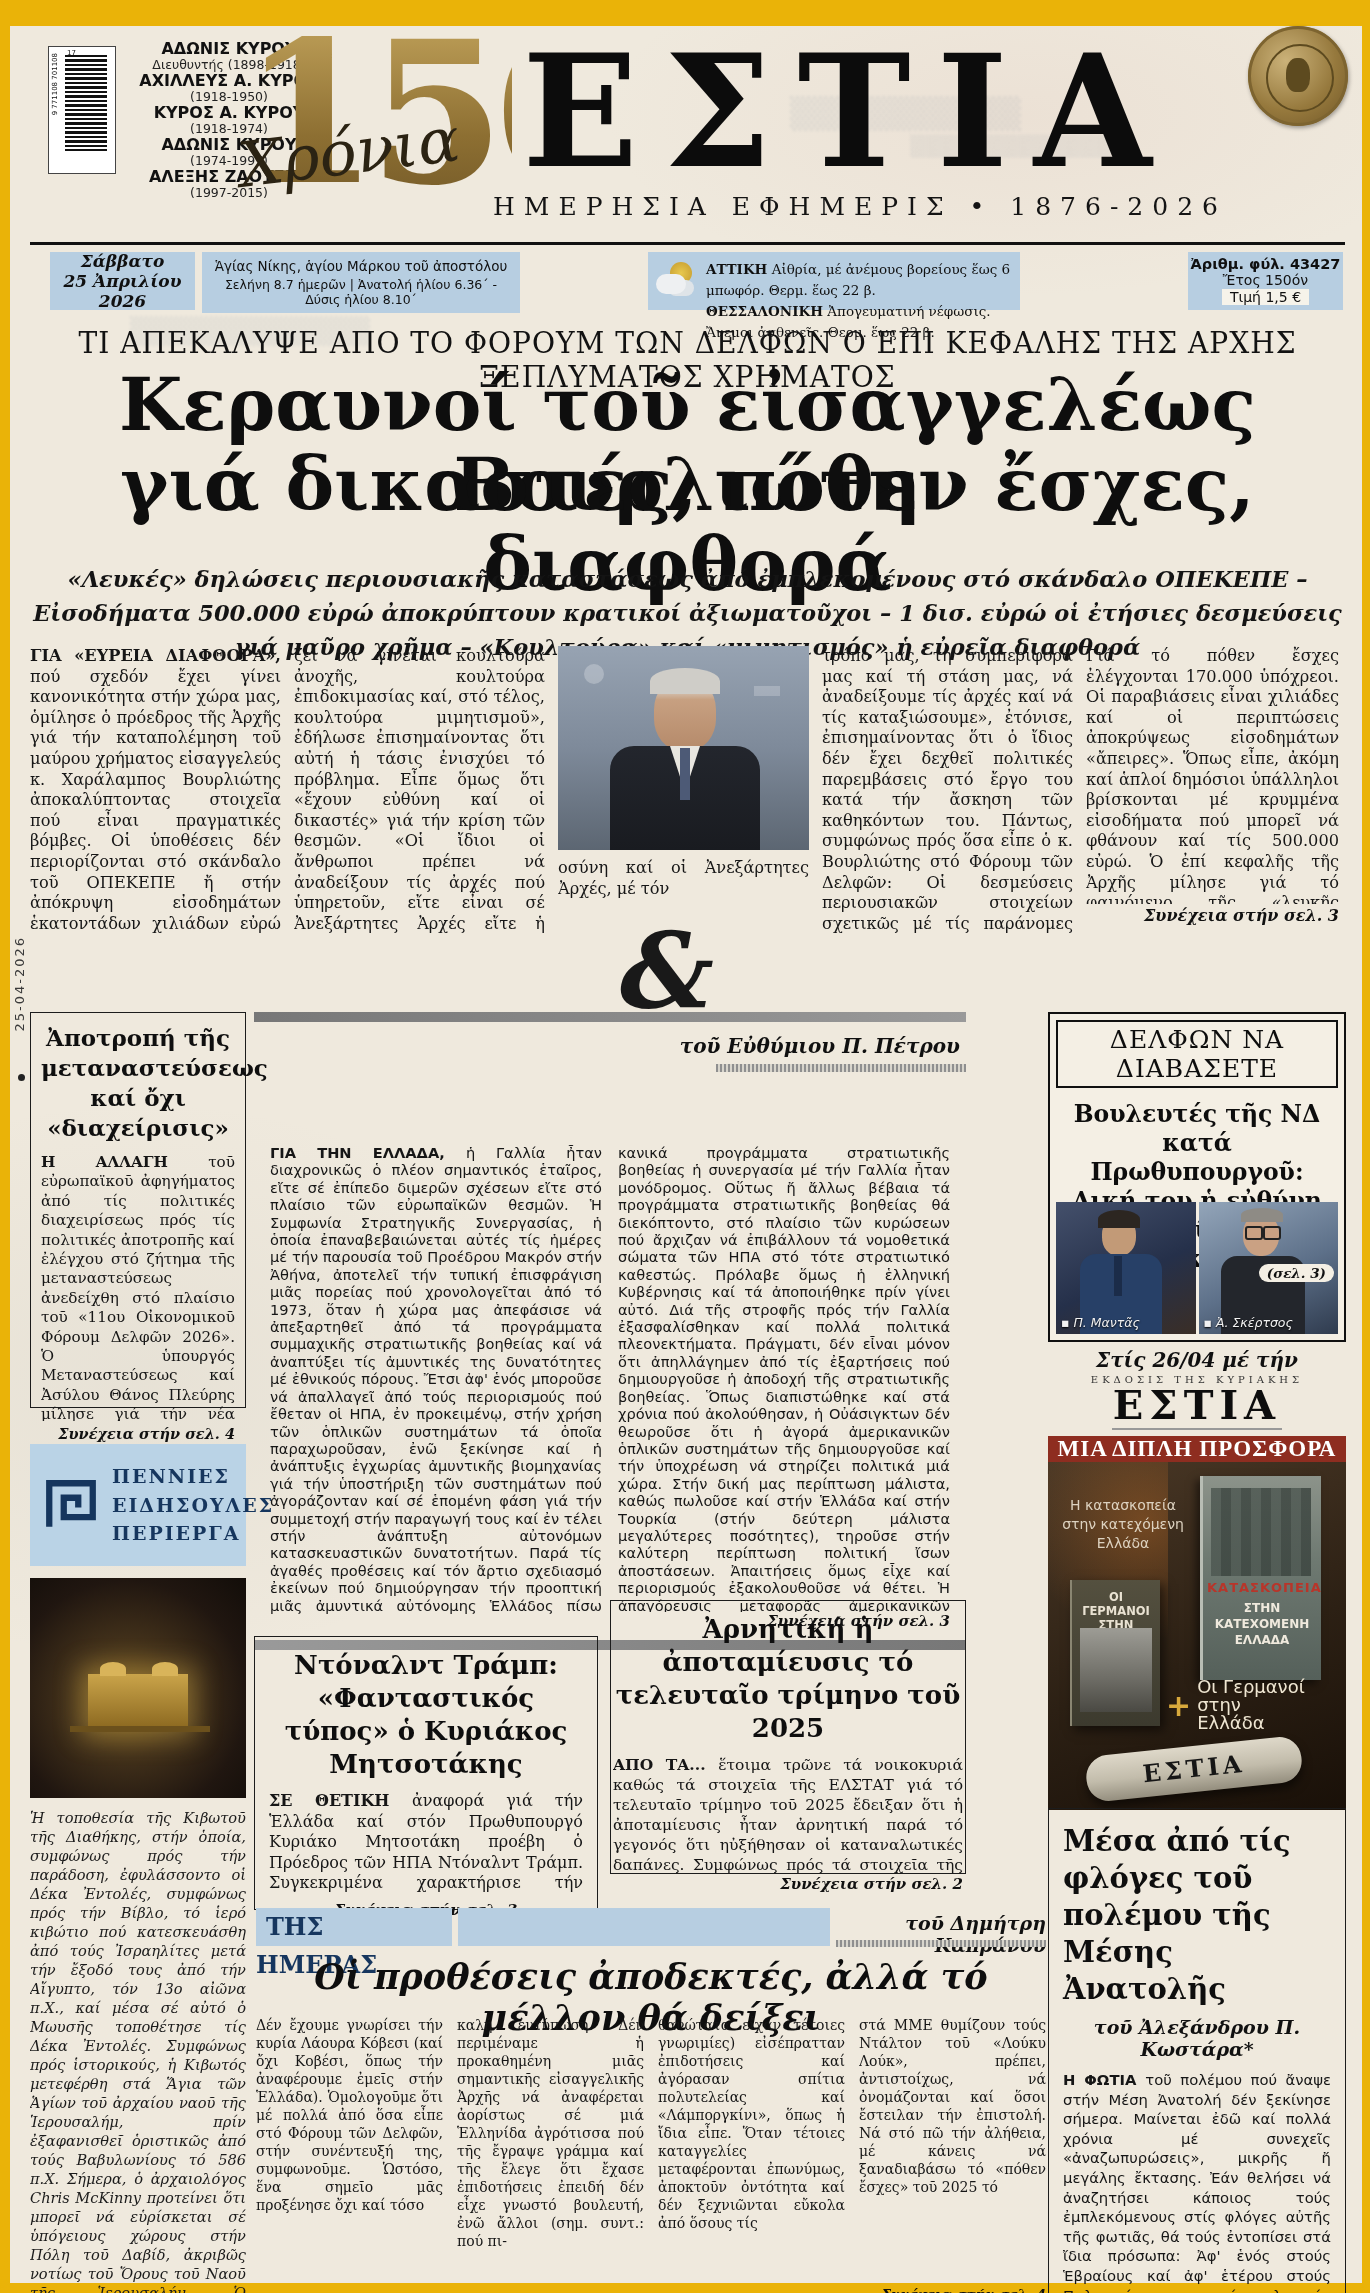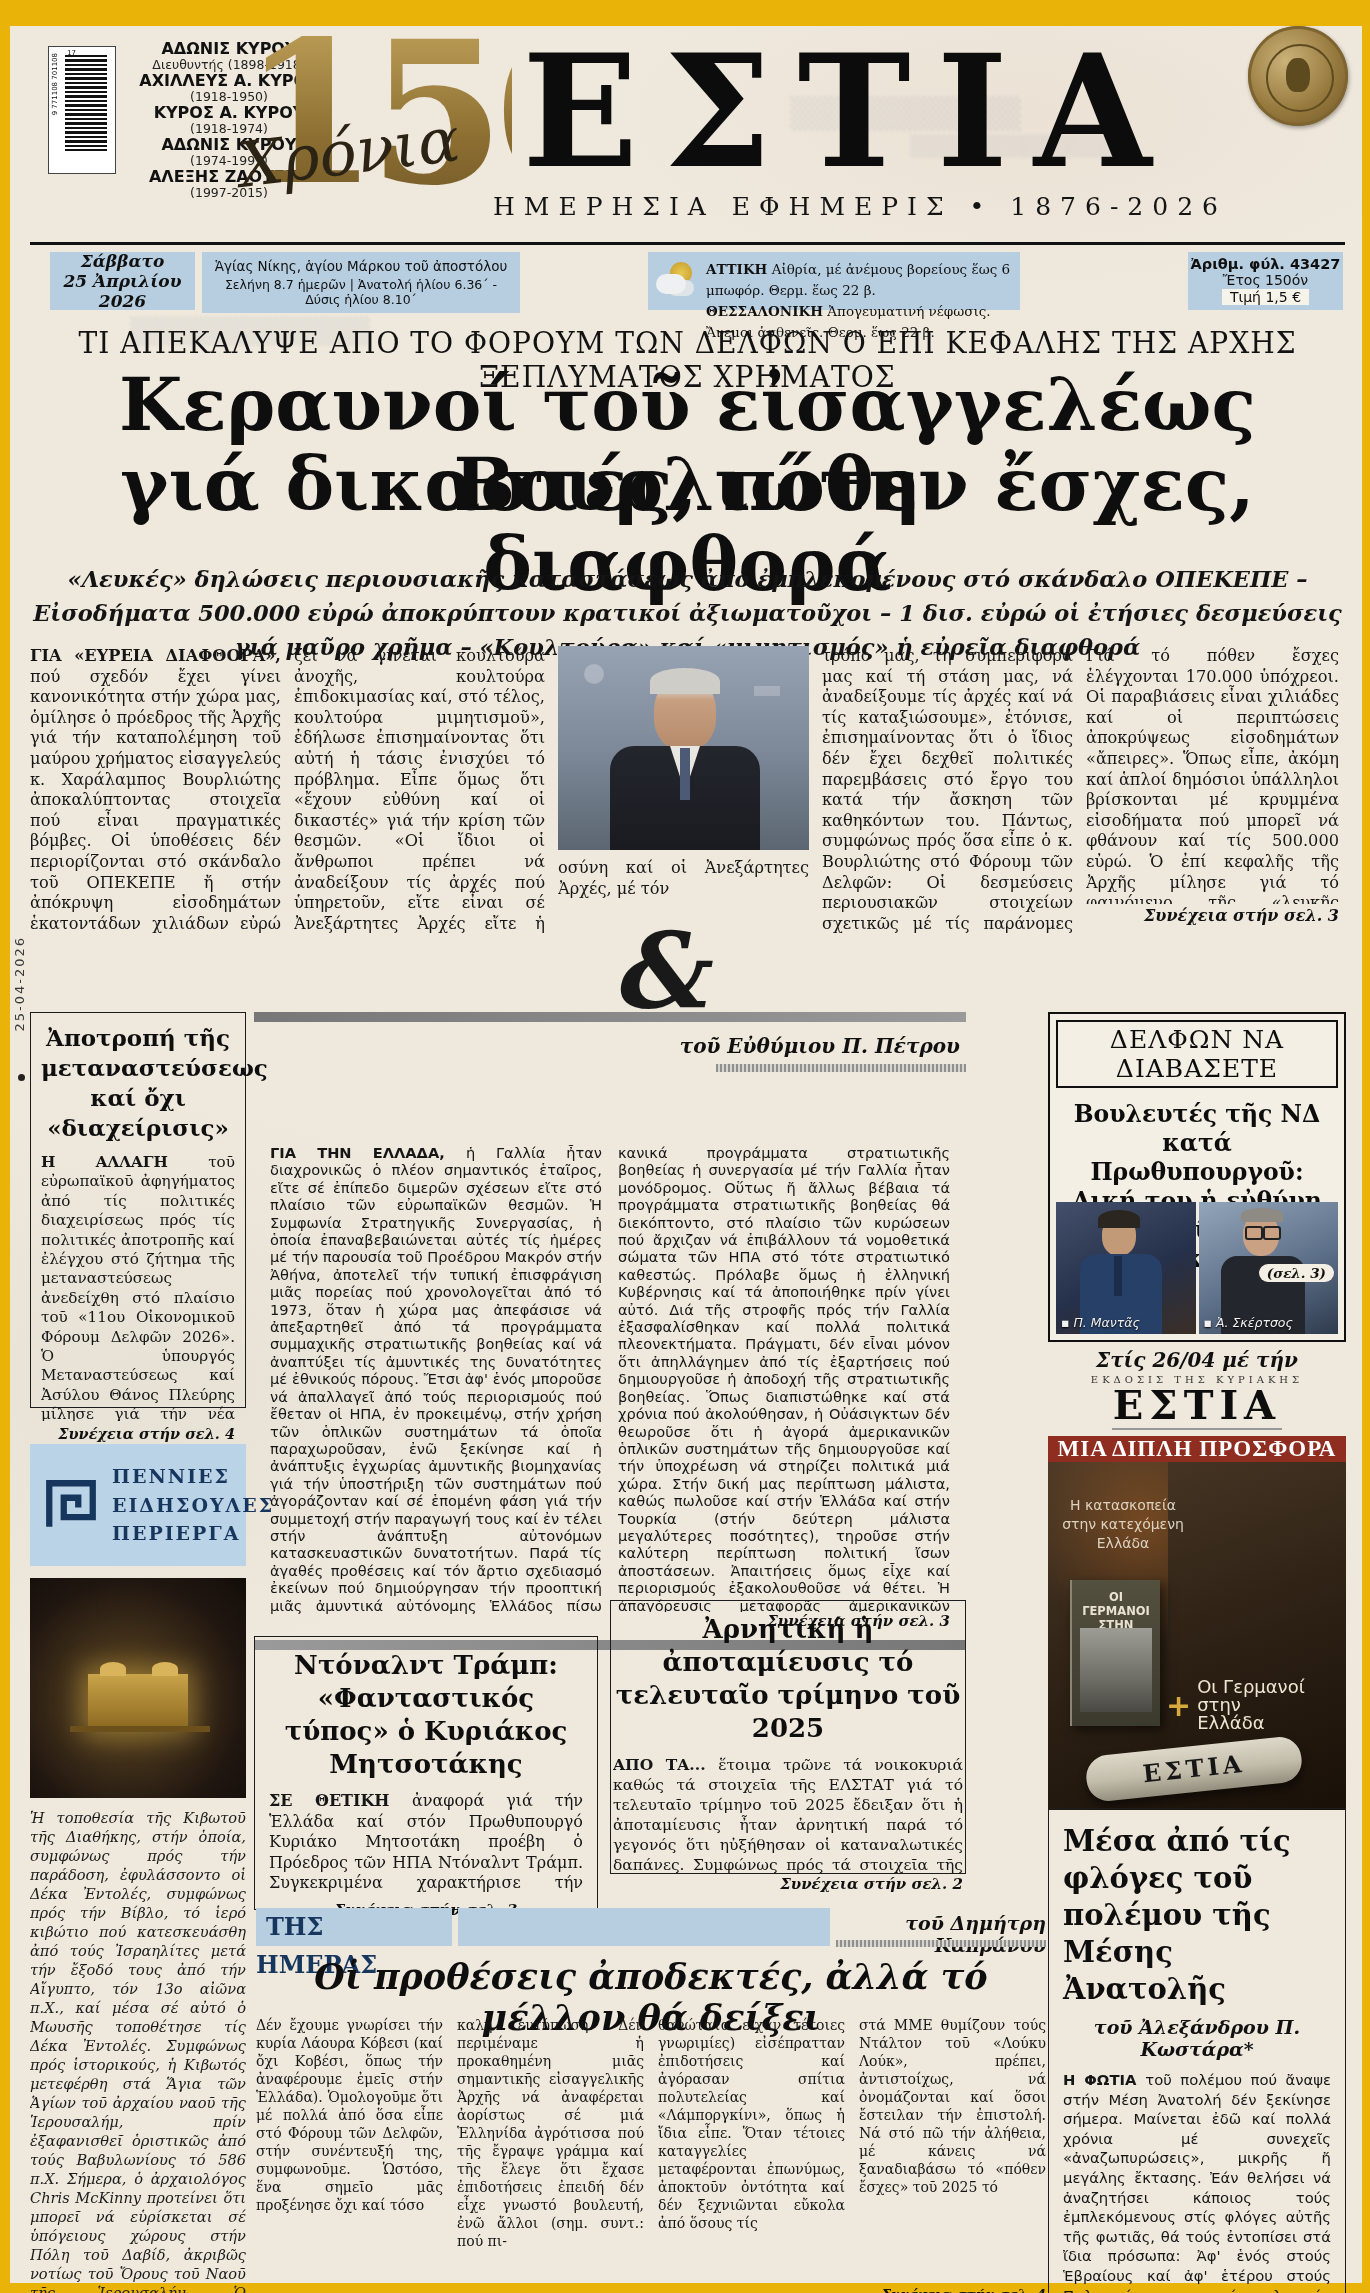--- a/index.html
+++ b/index.html
@@ -193,20 +193,25 @@
 
   <div class="abs" style="left:1038px;top:1322px;width:298px;">
     <div class="serif" style="text-align:center;font-size:20px;font-weight:bold;font-style:italic;color:#101010;">Στίς 26/04 μέ τήν</div>
     <div class="serif" style="text-align:center;font-size:10px;letter-spacing:4px;color:#333;margin-top:2px;">ΕΚΔΟΣΙΣ ΤΗΣ ΚΥΡΙΑΚΗΣ</div>
     <div class="serif" style="text-align:center;font-size:40px;font-weight:900;letter-spacing:6px;color:#0d0d0d;line-height:40px;">ΕΣΤΙΑ</div>
     <div style="width:170px;height:2px;background:#999;margin:3px auto 6px;"></div>
     <div class="sans" style="background:#8e2d20;color:#fff;text-align:center;font-size:23px;font-weight:bold;padding:0 0;letter-spacing:1px;font-family:Liberation Serif, serif;">ΜΙΑ ΔΙΠΛΗ ΠΡΟΣΦΟΡΑ</div>
     <div style="position:relative;height:348px;background:linear-gradient(160deg,#4a3826 0%,#2c2014 55%,#191008 100%);overflow:hidden;">
       <div class="abs" style="left:0;top:0;width:120px;height:200px;background:radial-gradient(circle at 80% 30%, rgba(214,120,40,.35), transparent 70%);"></div>
       <div class="abs sans" style="left:10px;top:34px;width:130px;text-align:center;font-size:14px;color:#ddd2c0;line-height:19px;">Η κατασκοπεία στην κατεχόμενη Ελλάδα</div>
+      <div class="abs" style="left:152px;top:14px;width:118px;height:204px;background:linear-gradient(180deg,#8c938a 0%,#6f7a72 40%,#55605a 100%);box-shadow:-4px 4px 8px rgba(0,0,0,.5);border-left:3px solid #b8bdb4;">
+        <div class="abs" style="left:8px;top:12px;width:100px;height:88px;background:repeating-linear-gradient(90deg,#4c5650 0 10px,#39423d 10px 20px);opacity:.8;"></div>
+        <div class="abs sans" style="left:4px;top:104px;width:110px;text-align:center;font-size:13px;font-weight:bold;color:#b8352a;letter-spacing:1px;">ΚΑΤΑΣΚΟΠΕΙΑ</div>
+        <div class="abs sans" style="left:4px;top:124px;width:110px;text-align:center;font-size:12px;font-weight:bold;color:#efe9dd;line-height:16px;">ΣΤΗΝ ΚΑΤΕΧΟΜΕΝΗ ΕΛΛΑΔΑ</div>
+      </div>
       <div class="abs" style="left:22px;top:118px;width:88px;height:146px;background:linear-gradient(180deg,#54503f 0%,#3c3a2e 100%);box-shadow:4px 4px 10px rgba(0,0,0,.55);border-left:2px solid #8a8672;">
         <div class="abs sans" style="left:4px;top:10px;width:80px;text-align:center;font-size:11.5px;font-weight:bold;color:#e9e2d2;line-height:14px;">ΟΙ ΓΕΡΜΑΝΟΙ ΣΤΗΝ ΕΛΛΑΔΑ</div>
         <div class="abs" style="left:8px;top:48px;width:72px;height:84px;background:linear-gradient(180deg,#9d9c95,#6e6d66 60%,#4a4943);"></div>
       </div>
       <div class="abs" style="left:118px;top:216px;display:flex;align-items:center;gap:6px;">
         <span class="sans" style="font-size:30px;font-weight:bold;color:#d8a93c;">+</span>
         <span class="sans" style="font-size:18px;color:#efe6d2;line-height:18px;width:110px;">Οι Γερμανοί στην Ελλάδα</span>
       </div>
       <div class="abs" style="left:38px;top:284px;width:216px;height:46px;border-radius:22px;background:linear-gradient(180deg,#ded8c9 0%,#c2bcab 55%,#948e7e 100%);transform:rotate(-6deg);box-shadow:0 6px 10px rgba(0,0,0,.5);text-align:center;">
         <span class="serif" style="font-size:24px;font-weight:900;letter-spacing:4px;color:#16161  6;color:#161616;line-height:46px;">ΕΣΤΙΑ</span>

